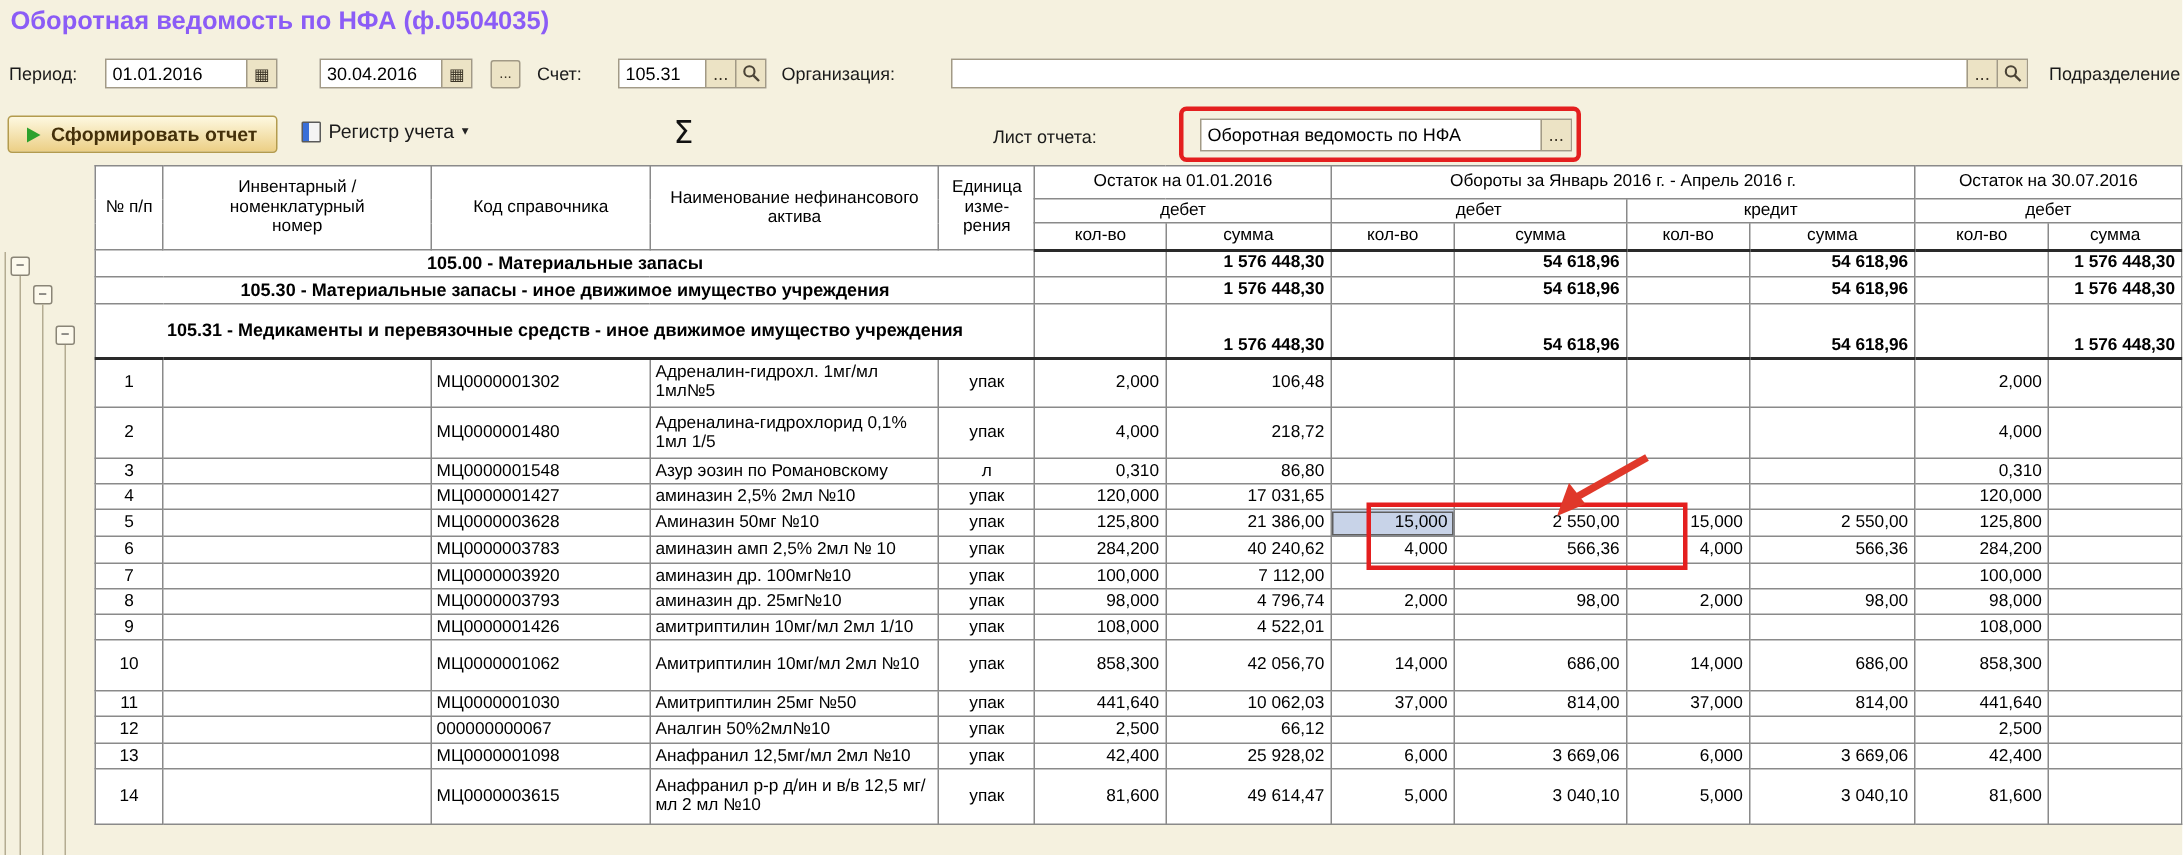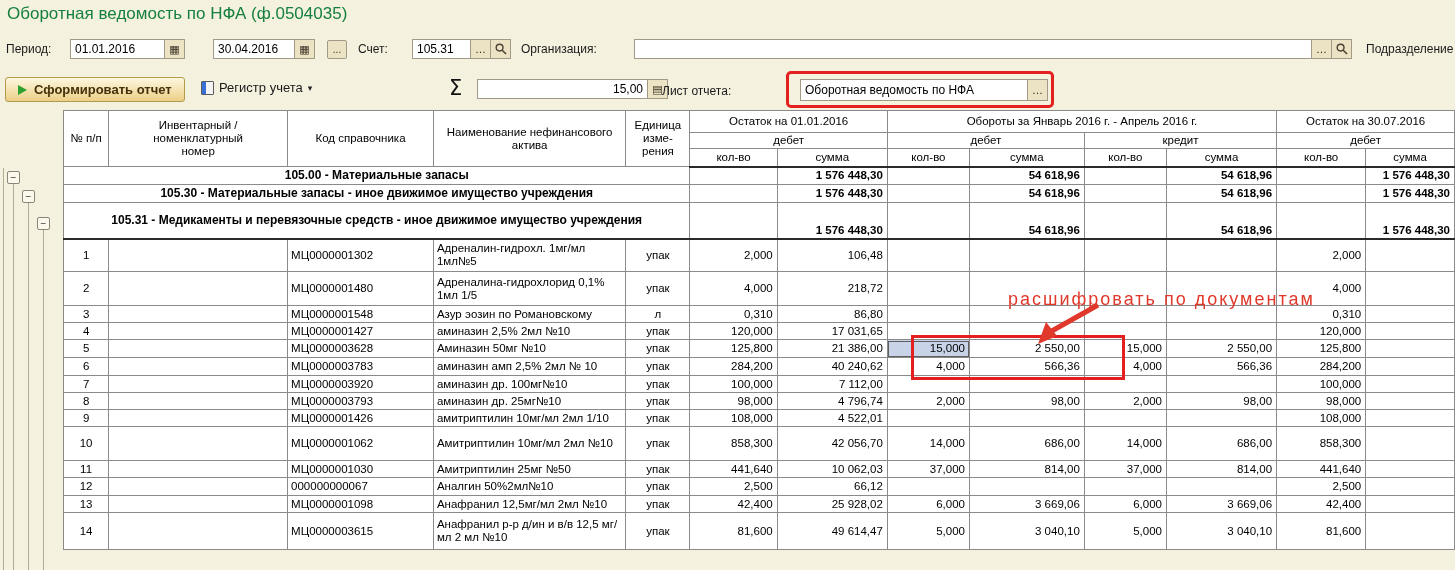--- a/index.html
+++ b/index.html
@@ -1,20 +1,20 @@
 <!DOCTYPE html>
 <html><head>
 <meta charset="utf-8">
 <style>
   * { margin:0; padding:0; box-sizing:border-box; }
   html,body { width:1455px; height:570px; overflow:hidden; }
   .page { position:relative; width:1455px; height:570px; background:#f5f1df;
           font-family:"Liberation Sans", sans-serif; color:#000; }
 
-  .title { position:absolute; left:7px; top:4px; font-size:17px; font-weight:normal; color:#15803d; }
+  .title { position:absolute; left:7px; top:4px; font-size:17px; font-weight:bold; color:#8b5cf6; }
 
   .lbl { position:absolute; font-size:12px; color:#1a1a1a; white-space:nowrap; }
 
   .field { position:absolute; display:flex; align-items:stretch; height:20px;
            background:#fff; border:1px solid #a29a86; }
   .field input { flex:1; border:0; outline:0; background:transparent; font-family:"Liberation Sans",sans-serif;
                  font-size:12px; padding:0 4px; min-width:0; }
   .field .fbtn { width:20px; background:#ece3c5; border:0; border-left:1px solid #a29a86;
                  font-size:11px; color:#3a3325; display:flex; align-items:center; justify-content:center;
                  cursor:pointer; font-family:"DejaVu Sans",sans-serif; }
@@ -109,24 +109,20 @@
   <button class="gen-btn">
     <span class="play"></span>
     <span>Сформировать отчет</span>
   </button>
   <span class="register">
     <span class="reg-ico"></span>
     <span>Регистр учета</span>
     <span class="caret">▾</span>
   </span>
   <span class="sigma">Σ</span>
-  <span class="field" style="left:477px;top:79px;width:191px">
-    <input class="num-input" value="15,00" style="">
-    <button class="fbtn">▤</button>
-  </span>
   <span class="lbl" style="left:662px;top:84px">Лист отчета:</span>
   <span class="field" style="left:800px;top:79px;width:248px;height:22px">
     <input value="Оборотная ведомость по НФА" style="">
     <button class="fbtn">...</button>
   </span>
 
   <div>
     <div class="vline" style="left:3px;top:168px;height:402px"></div>
     <div class="node" style="left:7px;top:171px">−</div>
     <div class="vline" style="left:13px;top:184px;height:386px"></div>
@@ -429,19 +425,18 @@
             <td class="r dot">3 040,10</td>
             <td class="r dark">81,600</td>
             <td class="r dot"></td>
           </tr>
         </tbody>
     </table>
   </div>
 
   <div class="redbox" style="left:786px;top:71px;width:268px;height:37px;border-radius:5px"></div>
   <div class="redbox" style="left:911px;top:335px;width:214px;height:45px"></div>
-  <div class="ann-text">расшифровать по документам</div>
   <svg class="ann-arrow" width="120" height="50" viewBox="0 0 120 50">
     <line x1="88" y1="5" x2="40" y2="32" stroke="#e0382a" stroke-width="5"></line>
     <polygon points="28,44 47,36 36,22" fill="#e0382a"></polygon>
   </svg>
 
 </div>
 
 </body></html>

